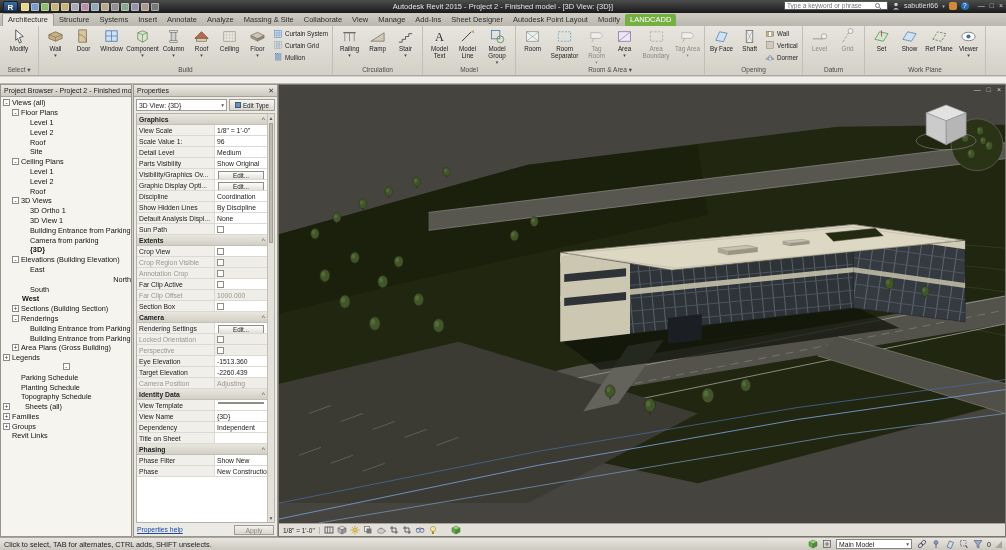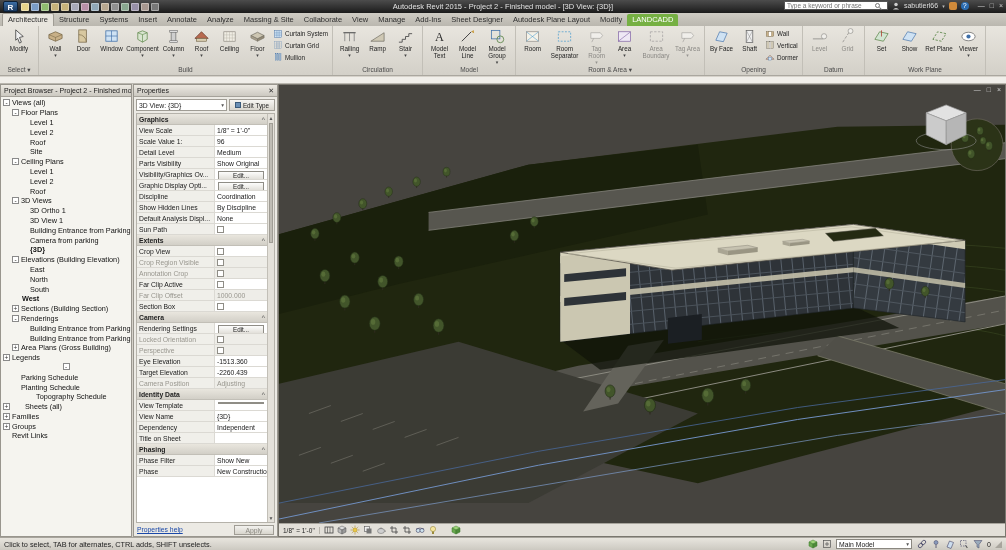--- a/index.html
+++ b/index.html
@@ -197,21 +197,21 @@
     <div class="tab">Systems</div>
     <div class="tab">Insert</div>
     <div class="tab">Annotate</div>
     <div class="tab">Analyze</div>
     <div class="tab">Massing &amp; Site</div>
     <div class="tab">Collaborate</div>
     <div class="tab">View</div>
     <div class="tab">Manage</div>
     <div class="tab">Add-Ins</div>
     <div class="tab">Sheet Designer</div>
-    <div class="tab">Autodesk Plane Layout</div>
+    <div class="tab">Autodesk Point Layout</div>
     <div class="tab">Modify</div>
     <div class="tab green">LANDCADD</div>
   </div>
 
 <div class="ribbon">
     <div class="rgroup">
       <div class="rbtns">
         <div class="bigbtn" style="width: 32px;">
           <span class="ic"><svg width="17" height="17" viewBox="0 0 18 18">
               <polygon points="5,2 13,9 9,10 11,15 9,16 7,11 5,13" fill="#f0f0f0" stroke="#333" stroke-width="0.8"></polygon>
@@ -586,21 +586,21 @@
         <span class="tbold">{3D}</span>
       </div>
       <div class="trow" style="padding-left: 11px;">
         <span class="exp">-</span>
         <span>Elevations (Building Elevation)</span>
       </div>
       <div class="trow" style="padding-left: 20px;">
         <span class="expsp"></span>
         <span>East</span>
       </div>
-      <div class="trow" style="padding-left: 20px;">
+      <div class="trow" style="padding-left: 20px; justify-content: flex-end;">
         <span class="expsp"></span>
         <span>North</span>
       </div>
       <div class="trow" style="padding-left: 20px;">
         <span class="expsp"></span>
         <span>South</span>
       </div>
       <div class="trow" style="padding-left: 12px; font-weight: bold;">
         <span class="expsp"></span>
         <span>West</span>
@@ -634,21 +634,21 @@
         <span>Schedules/Quantities</span>
       </div>
       <div class="trow" style="padding-left: 11px;">
         <span class="expsp"></span>
         <span>Parking Schedule</span>
       </div>
       <div class="trow" style="padding-left: 11px;">
         <span class="expsp"></span>
         <span>Planting Schedule</span>
       </div>
-      <div class="trow" style="padding-left: 11px; margin-left: 15px;">
+      <div class="trow" style="padding-left: 11px;">
         <span class="expsp"></span>
         <span>Topography Schedule</span>
       </div>
       <div class="trow" style="padding-left: 2px; gap: 13px;">
         <span class="exp">+</span>
         <span>Sheets (all)</span>
       </div>
       <div class="trow" style="padding-left: 2px;">
         <span class="exp">+</span>
         <span>Families</span>

